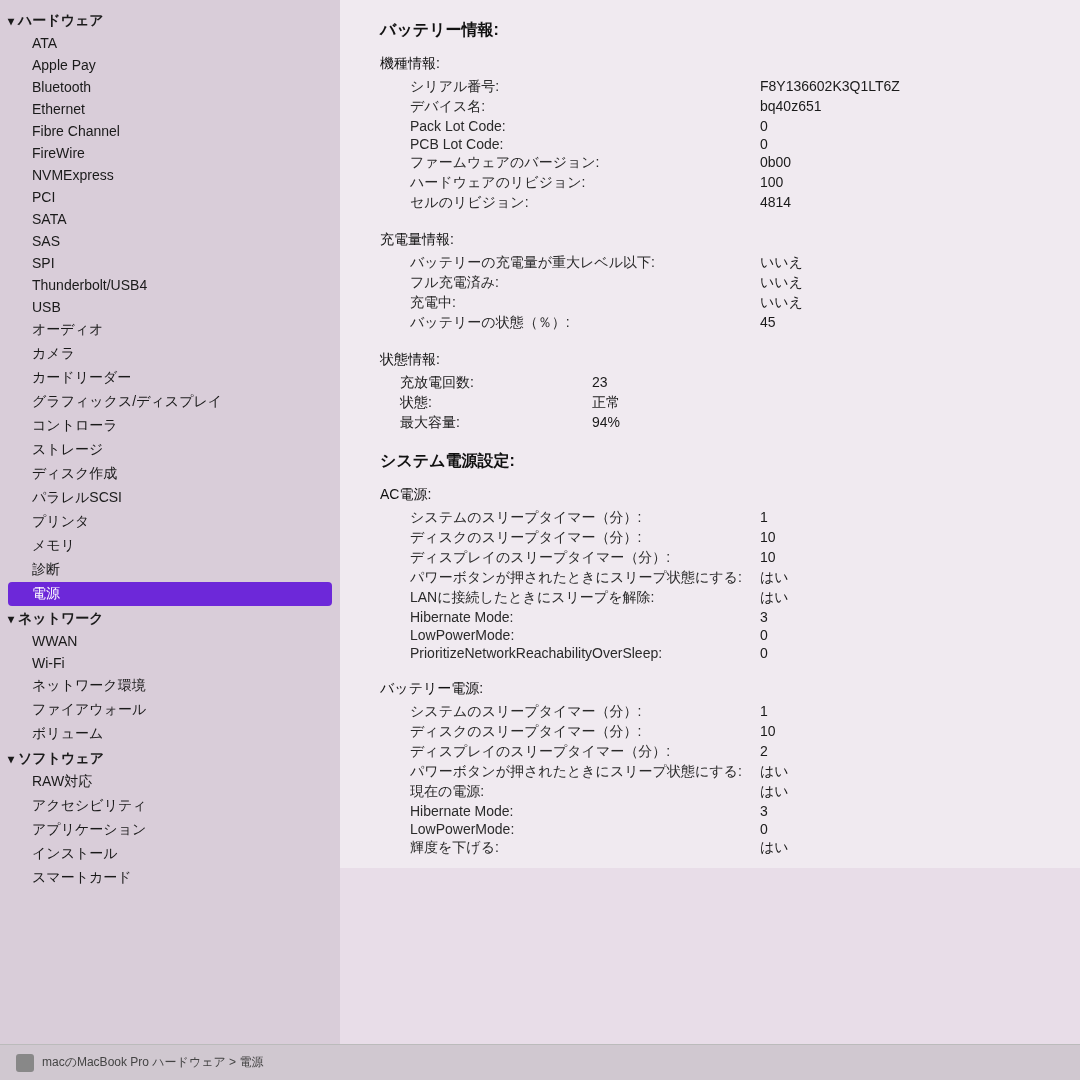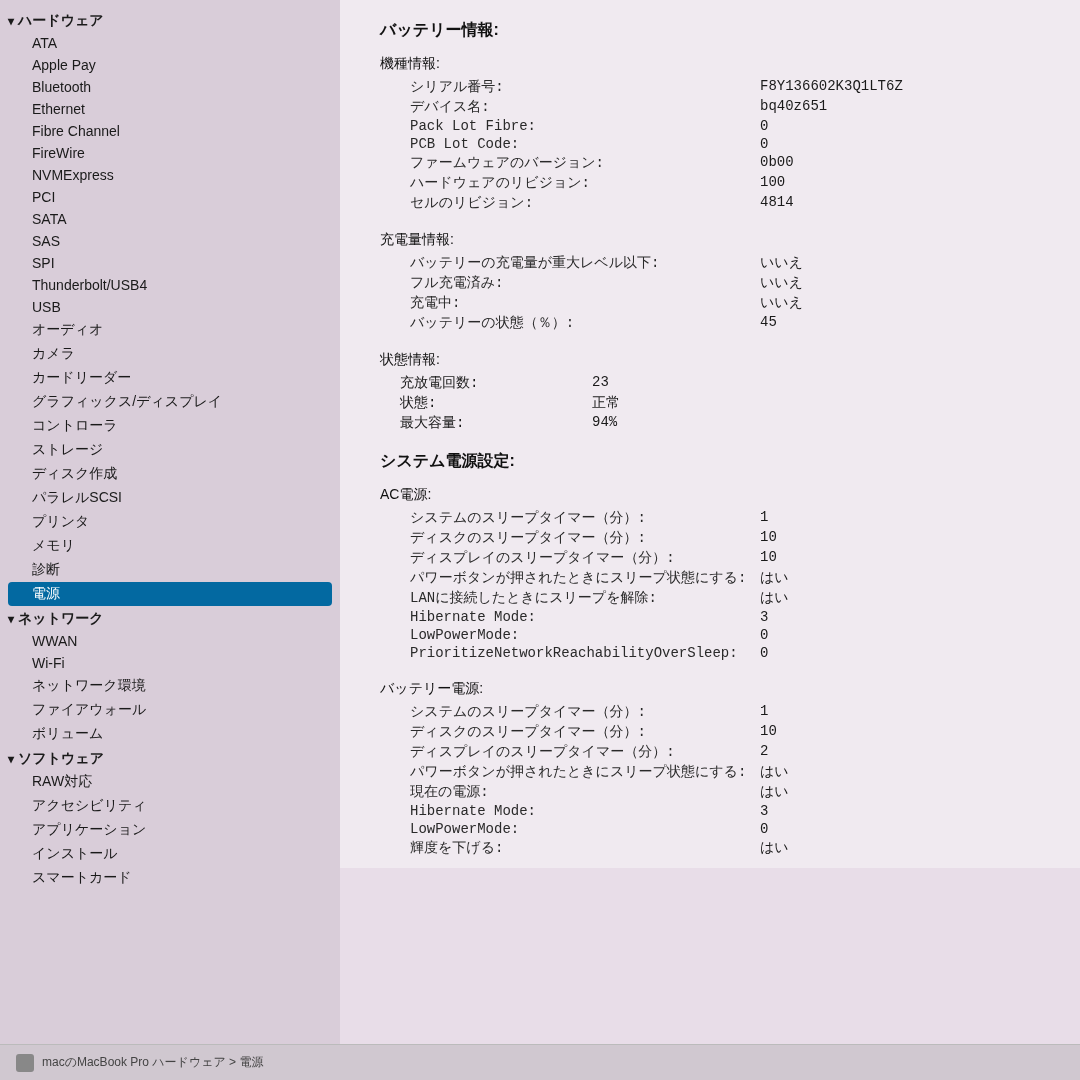--- a/index.html
+++ b/index.html
@@ -32,21 +32,21 @@
       align-items: center;
       gap: 4px;
     }
     .sidebar-child {
       padding: 3px 16px 3px 32px;
       cursor: pointer;
       color: #1a1a1a;
       font-size: 14px;
     }
     .sidebar-child.selected {
-      background: #0369a1;
+      background: #6d28d9;
       color: white;
       border-radius: 4px;
       margin: 0 8px;
       padding: 3px 8px 3px 24px;
     }
     .arrow { font-size: 12px; }
 
     
     .main {
       flex: 1;
@@ -65,21 +65,20 @@
 
     .info-block {
       margin-bottom: 18px;
     }
 
     .info-row {
       display: flex;
       padding: 1px 0;
       font-size: 14px;
       color: #1a1a1a;
-      font-family: Liberation Mono, monospace;
     }
     .info-label {
       min-width: 380px;
       padding-left: 30px;
       color: #2a2a2a;
     }
     .info-value {
       color: #1a1a1a;
     }
 
@@ -263,21 +262,21 @@
 
     <div class="info-row">
       <span class="info-label">シリアル番号:</span>
       <span class="info-value">F8Y136602K3Q1LT6Z</span>
     </div>
     <div class="info-row">
       <span class="info-label">デバイス名:</span>
       <span class="info-value">bq40z651</span>
     </div>
     <div class="info-row">
-      <span class="info-label">Pack Lot Fibre:</span>
+      <span class="info-label">Pack Lot Code:</span>
       <span class="info-value">0</span>
     </div>
     <div class="info-row">
       <span class="info-label">PCB Lot Code:</span>
       <span class="info-value">0</span>
     </div>
     <div class="info-row">
       <span class="info-label">ファームウェアのバージョン:</span>
       <span class="info-value">0b00</span>
     </div>

